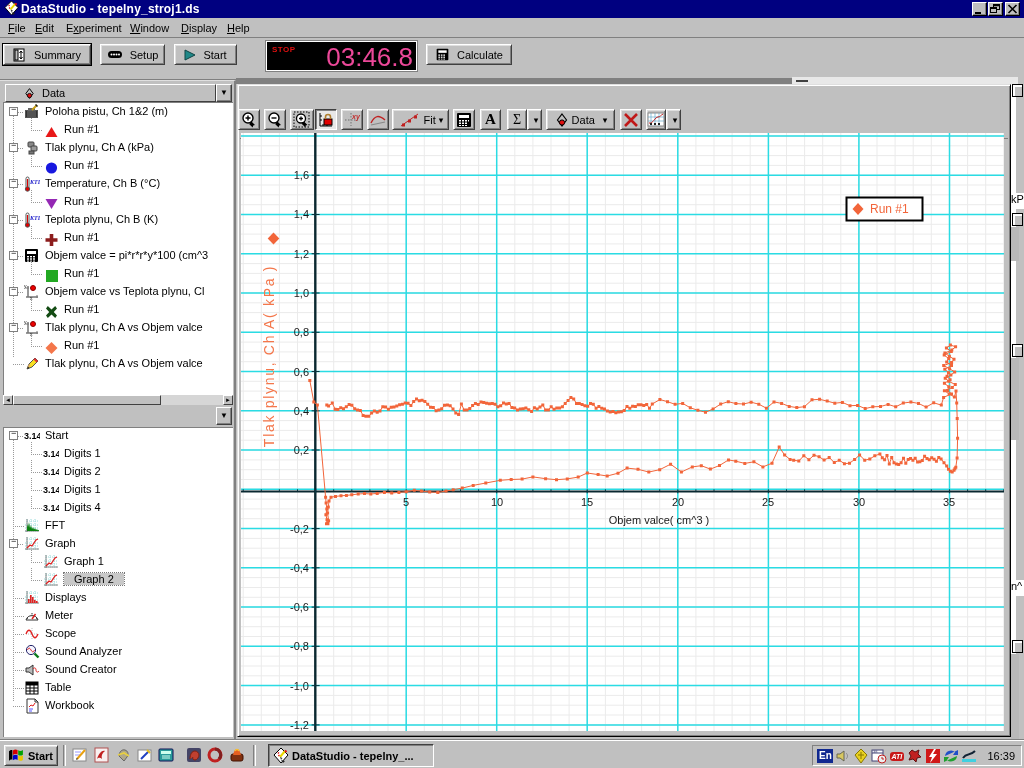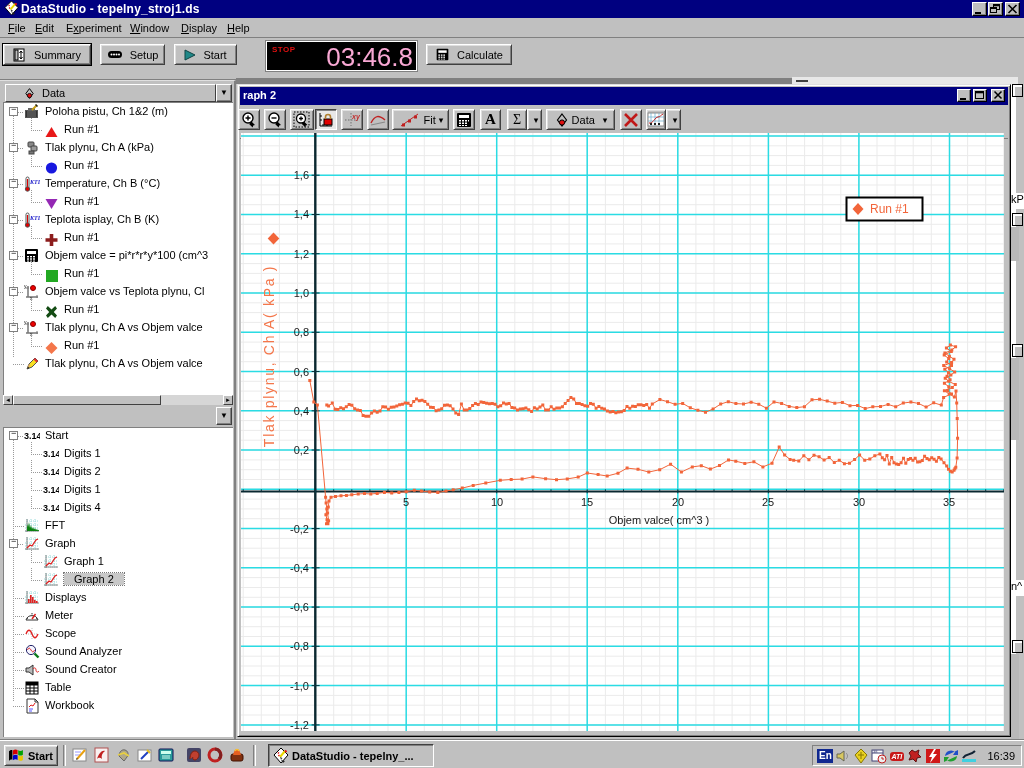--- a/index.html
+++ b/index.html
@@ -8,21 +8,21 @@
 .wbtn { position:absolute; top:2px; width:15px; height:14px; background:#c0c0c0; border-top:1px solid #fff; border-left:1px solid #fff; border-right:1px solid #000; border-bottom:1px solid #000; box-shadow:inset -1px -1px 0 #808080; font-size:9px; text-align:center; line-height:12px; color:#000; font-weight:bold; }
 
 #menu { position:absolute; left:0; top:18px; width:1024px; height:20px; background:#c0c0c0; font-size:11px; color:#000; }
 #menu span { position:absolute; top:4px; }
 #menu u { text-decoration:underline; }
 
 #toolbar { position:absolute; left:0; top:38px; width:1024px; height:39px; background:#c0c0c0; }
 .tbtn { position:absolute; top:6px; height:21px; background:#c0c0c0; border:1px solid; border-color:#fff #404040 #404040 #fff; box-shadow:inset 1px 1px 0 #dfdfdf, inset -1px -1px 0 #808080; display:flex; align-items:center; justify-content:center; font-size:11px; color:#000; gap:7px; }
 #timer { position:absolute; left:266px; top:3px; width:151px; height:30px; background:#000; border:1px solid #fff; outline:1px solid #808080; }
 #timer .stop { position:absolute; left:5px; top:3px; color:#e01010; font-size:8px; font-weight:bold; letter-spacing:.5px; }
-#timer .dig { position:absolute; right:3px; top:0px; color:#f9a8d4; font-size:26px; line-height:30px; }
+#timer .dig { position:absolute; right:3px; top:0px; color:#ec4899; font-size:26px; line-height:30px; }
 
 #strip { position:absolute; left:236px; top:78px; width:556px; height:6px; background:#808080; }
 
 #lpanel { position:absolute; left:0; top:80px; width:236px; height:660px; background:#c0c0c0; border-top:1px solid #dfdfdf; border-right:2px solid #808080; }
 .phead { position:absolute; left:5px; width:211px; height:18px; background:#c0c0c0; border:1px solid; border-color:#fff #404040 #404040 #fff; display:flex; align-items:center; font-size:11px; color:#000; padding-left:17px; gap:6px; }
 .pdrop { position:absolute; left:216px; width:16px; height:18px; background:#c0c0c0; border:1px solid; border-color:#fff #404040 #404040 #fff; box-shadow:inset -1px -1px 0 #808080; text-align:center; font-size:8px; line-height:16px; }
 .treebox { position:absolute; left:3px; width:230px; background:#fff; border-top:1px solid #808080; border-left:1px solid #808080; overflow:hidden; }
 .tt { position:absolute; font-size:11px; color:#000; white-space:nowrap; }
 .tt.sel { background:#c8c8c8; outline:1px dotted #777; padding:0 10px; }
 .ti { position:absolute; }
@@ -334,21 +334,21 @@
         <path d="M6.5 11L12.5 1H.5z" fill="#9428b4"></path>
       </svg></div>
     <div class="tt" style="left:64px;top:195px">Run #1</div>
     <div class="expbox" style="left:9px;top:215px">
       <span>−</span>
     </div>
     <div class="doth" style="left:18px;top:220px;width:6px"></div>
     <svg class="ti" style="left:24px;top:212px" width="16" height="16">
       <use href="#i-therm"></use>
     </svg>
-    <div class="tt" style="left:45px;top:213px">Teplota isplay, Ch B (K)</div>
+    <div class="tt" style="left:45px;top:213px">Teplota plynu, Ch B (K)</div>
     <div class="dotv" style="left:31px;top:226px;height:12px"></div>
     <div class="doth" style="left:31px;top:238px;width:12px"></div>
     <div style="position:absolute;left:45px;top:232px"><svg width="13" height="12" viewBox="0 0 13 12">
         <path d="M4.7 0h3.6v4.2H12.5v3.6H8.3V12H4.7V7.8H.5V4.2h4.2z" fill="#8c1c1c"></path>
       </svg></div>
     <div class="tt" style="left:64px;top:231px">Run #1</div>
     <div class="expbox" style="left:9px;top:251px">
       <span>−</span>
     </div>
     <div class="doth" style="left:18px;top:256px;width:6px"></div>
@@ -483,33 +483,20 @@
       <use href="#i-table"></use>
     </svg>
     <div class="tt" style="left:45px;top:681px">Table</div>
     <div class="doth" style="left:13px;top:706px;width:11px"></div>
     <svg class="ti" style="left:24px;top:698px" width="16" height="16">
       <use href="#i-workbook"></use>
     </svg>
     <div class="tt" style="left:45px;top:699px">Workbook</div>
 </div>
 <div id="gwin">
-  <div id="gtitle">
-      <span class="txt">raph 2</span>
-    <div class="gwbtn" style="left:717px"><svg width="12" height="11" viewBox="0 0 12 11">
-          <rect x="2" y="8" width="6" height="2" fill="#000"></rect>
-        </svg></div>
-    <div class="gwbtn" style="left:733px"><svg width="12" height="11" viewBox="0 0 12 11">
-          <rect x="1.5" y="1.5" width="8" height="7" fill="none" stroke="#000"></rect>
-          <path d="M1.5 2.5h8" stroke="#000" stroke-width="1.6"></path>
-        </svg></div>
-    <div class="gwbtn" style="left:751px"><svg width="12" height="11" viewBox="0 0 12 11">
-          <path d="M2.5 1.5l7 7M9.5 1.5l-7 7" stroke="#000" stroke-width="1.5"></path>
-        </svg></div>
-  </div>
   <div id="gtb">
       <div class="gb" style="left:-2px;width:22px">
         <svg width="18" height="18" viewBox="0 0 18 18">
           <circle cx="8" cy="7" r="5" fill="#fff" stroke="#000" stroke-width="1.4"></circle>
           <path d="M5.5 7h5M8 4.5v5" stroke="#000" stroke-width="1.4"></path>
           <path d="M11.5 10.5l3.5 3.5-1.8.6-.6 1.8-3.5-3.5z" fill="#000"></path>
         </svg>
       </div>
       <div class="gb" style="left:24px;width:22px">
         <svg width="18" height="18" viewBox="0 0 18 18">

